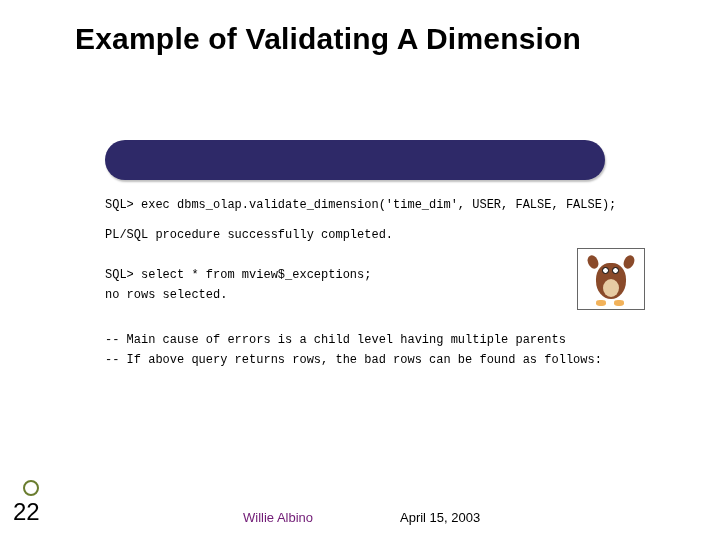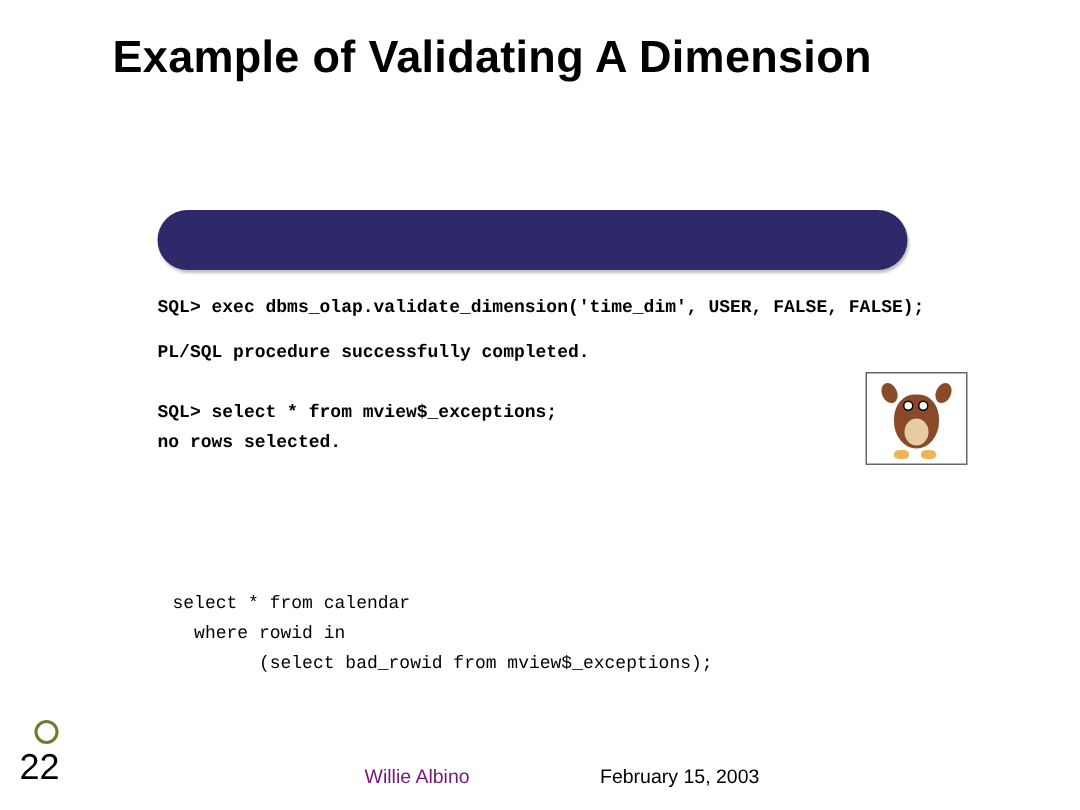--- a/index.html
+++ b/index.html
@@ -37,21 +37,20 @@
     box-shadow: 1px 2px 2px rgba(0,0,0,0.25);
   }
   .code-block {
     position: absolute;
     left: 105px;
     font-family: "Courier New", Courier, monospace;
     font-size: 12px;
     line-height: 20px;
     color: #000;
     white-space: pre;
-    font-weight: bold;
   }
   .code1 { top: 195px; }
   .code2 { top: 225px; }
   .code3 { top: 265px; }
   .code4 { top: 330px; }
   .code5 {
     position: absolute;
     left: 115px;
     top: 392px;
     font-family: "Courier New", Courier, monospace;
@@ -161,33 +160,32 @@
 <div class="slide">
 
   <div class="title">Example of Validating A Dimension</div>
 
   <div class="bar"></div>
 
   <div class="code-block code1">SQL&gt; exec dbms_olap.validate_dimension('time_dim', USER, FALSE, FALSE);</div>
   <div class="code-block code2">PL/SQL procedure successfully completed.</div>
   <div class="code-block code3">SQL&gt; select * from mview$_exceptions;
 no rows selected.</div>
-  <div class="code5">select * from calendar
-  where rowid in
-        (select bad_rowid from mview$_exceptions);</div>
+  <div class="code-block code4">-- Main cause of errors is a child level having multiple parents
+-- If above query returns rows, the bad rows can be found as follows:</div>
 
   <div class="cartoon">
     <div class="ear-l"></div>
     <div class="ear-r"></div>
     <div class="body"></div>
     <div class="belly"></div>
     <div class="eye-l"></div>
     <div class="eye-r"></div>
     <div class="foot-l"></div>
     <div class="foot-r"></div>
   </div>
 
   <div class="bullet"></div>
   <div class="slide-number">22</div>
   <div class="footer-author">Willie Albino</div>
-  <div class="footer-date">February 15, 2003</div>
+  <div class="footer-date">April 15, 2003</div>
 
 </div>
 
 </body></html>

